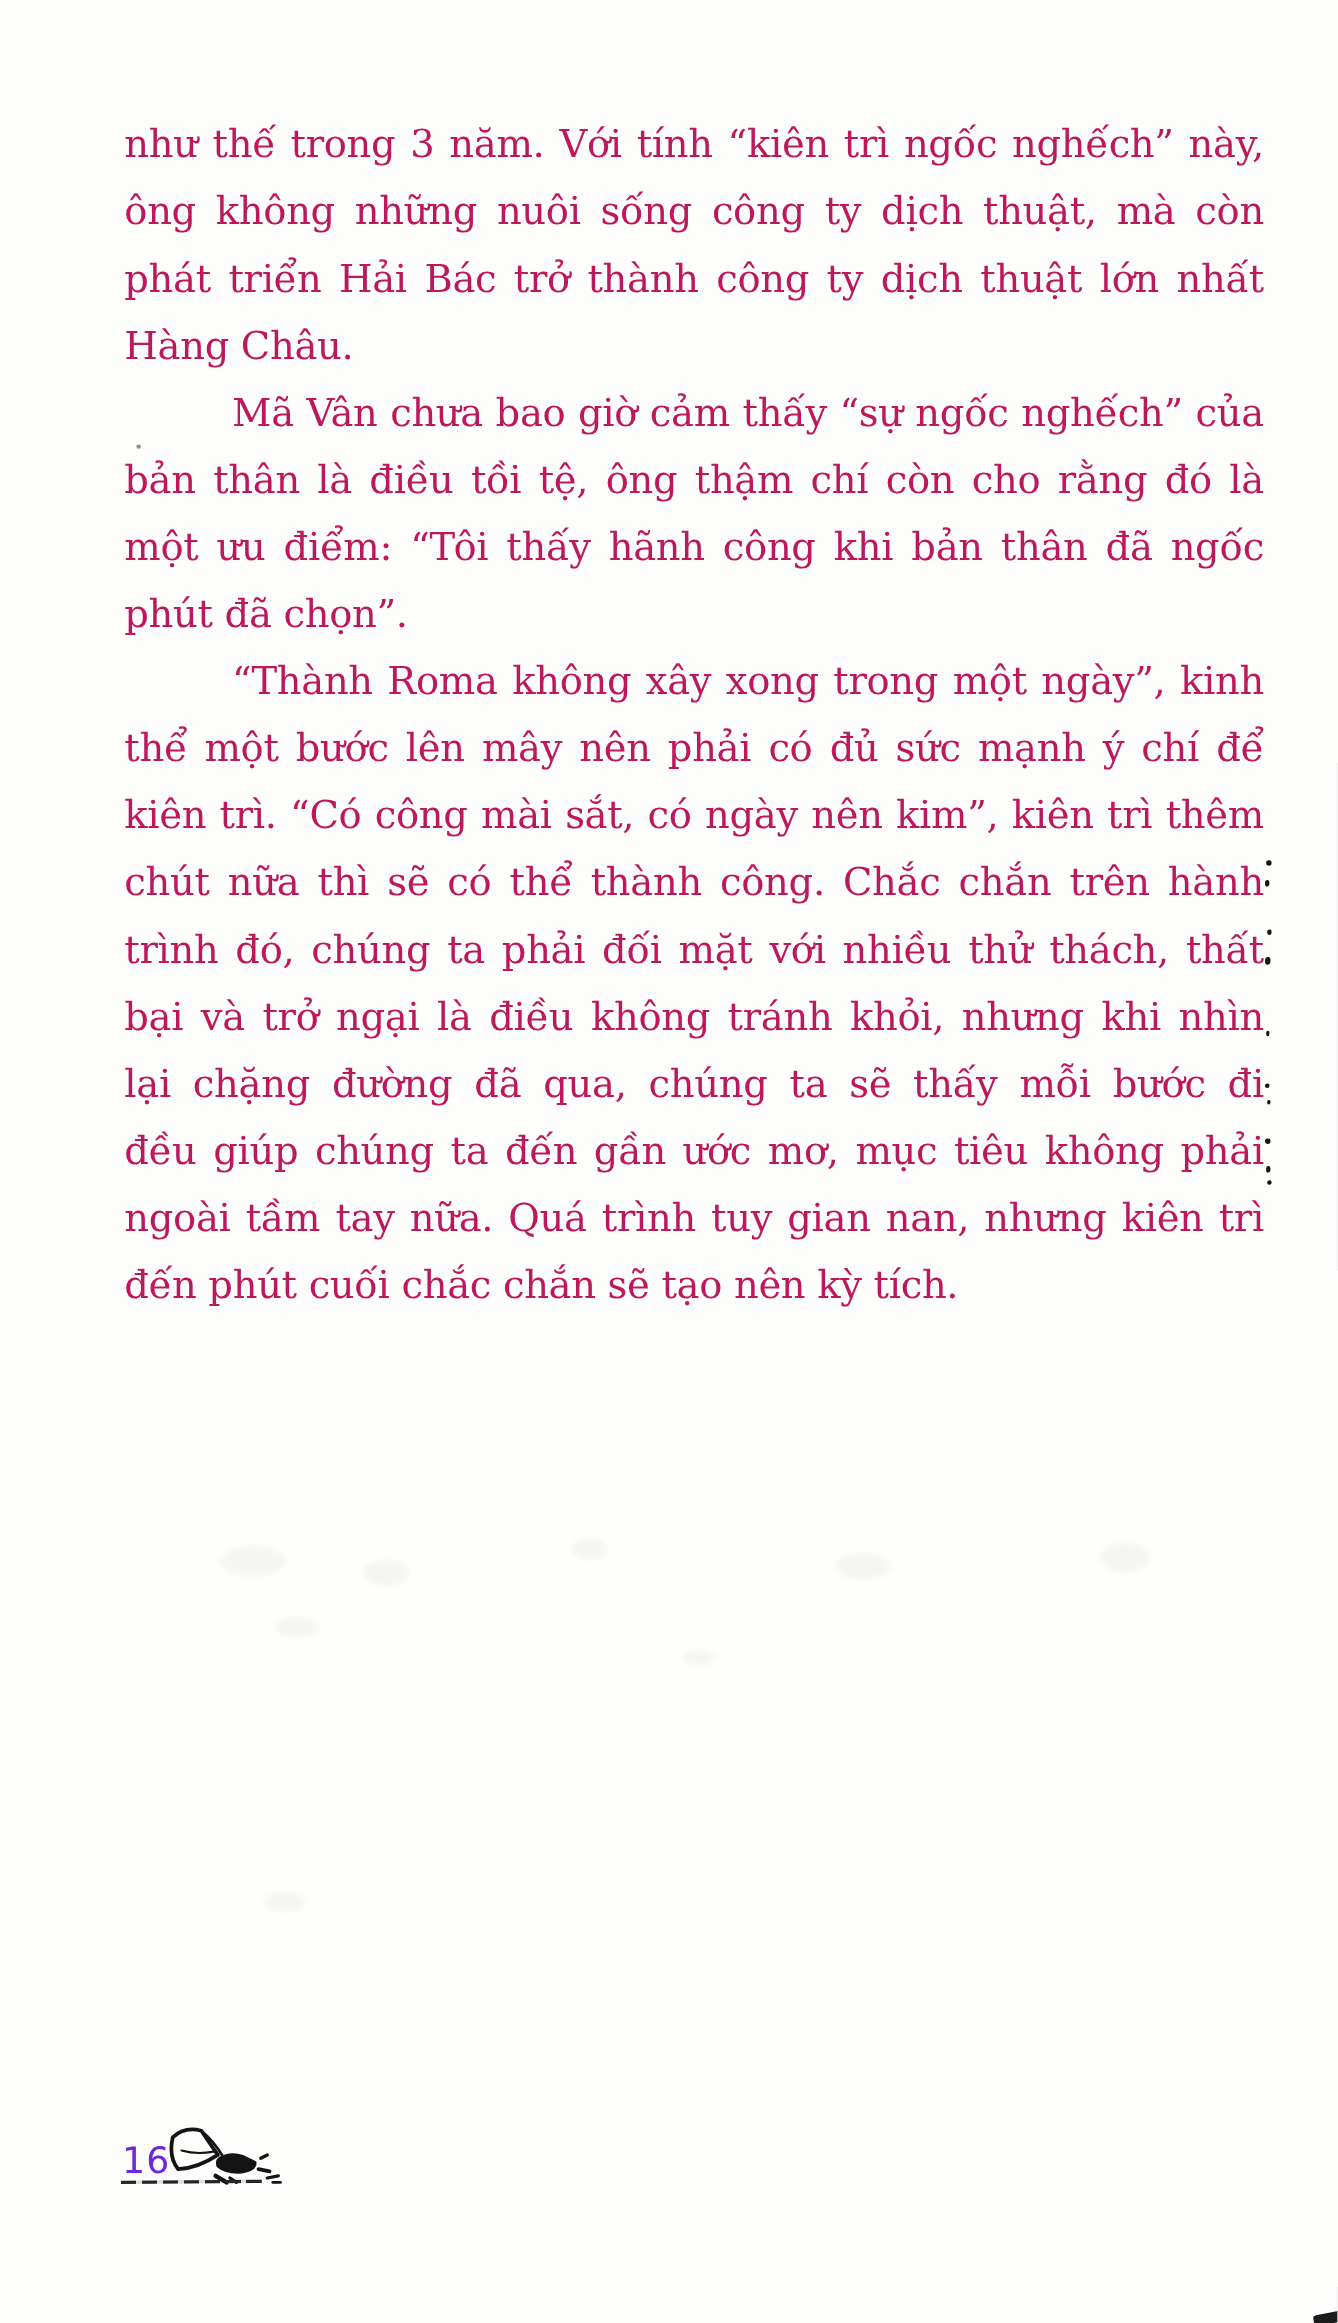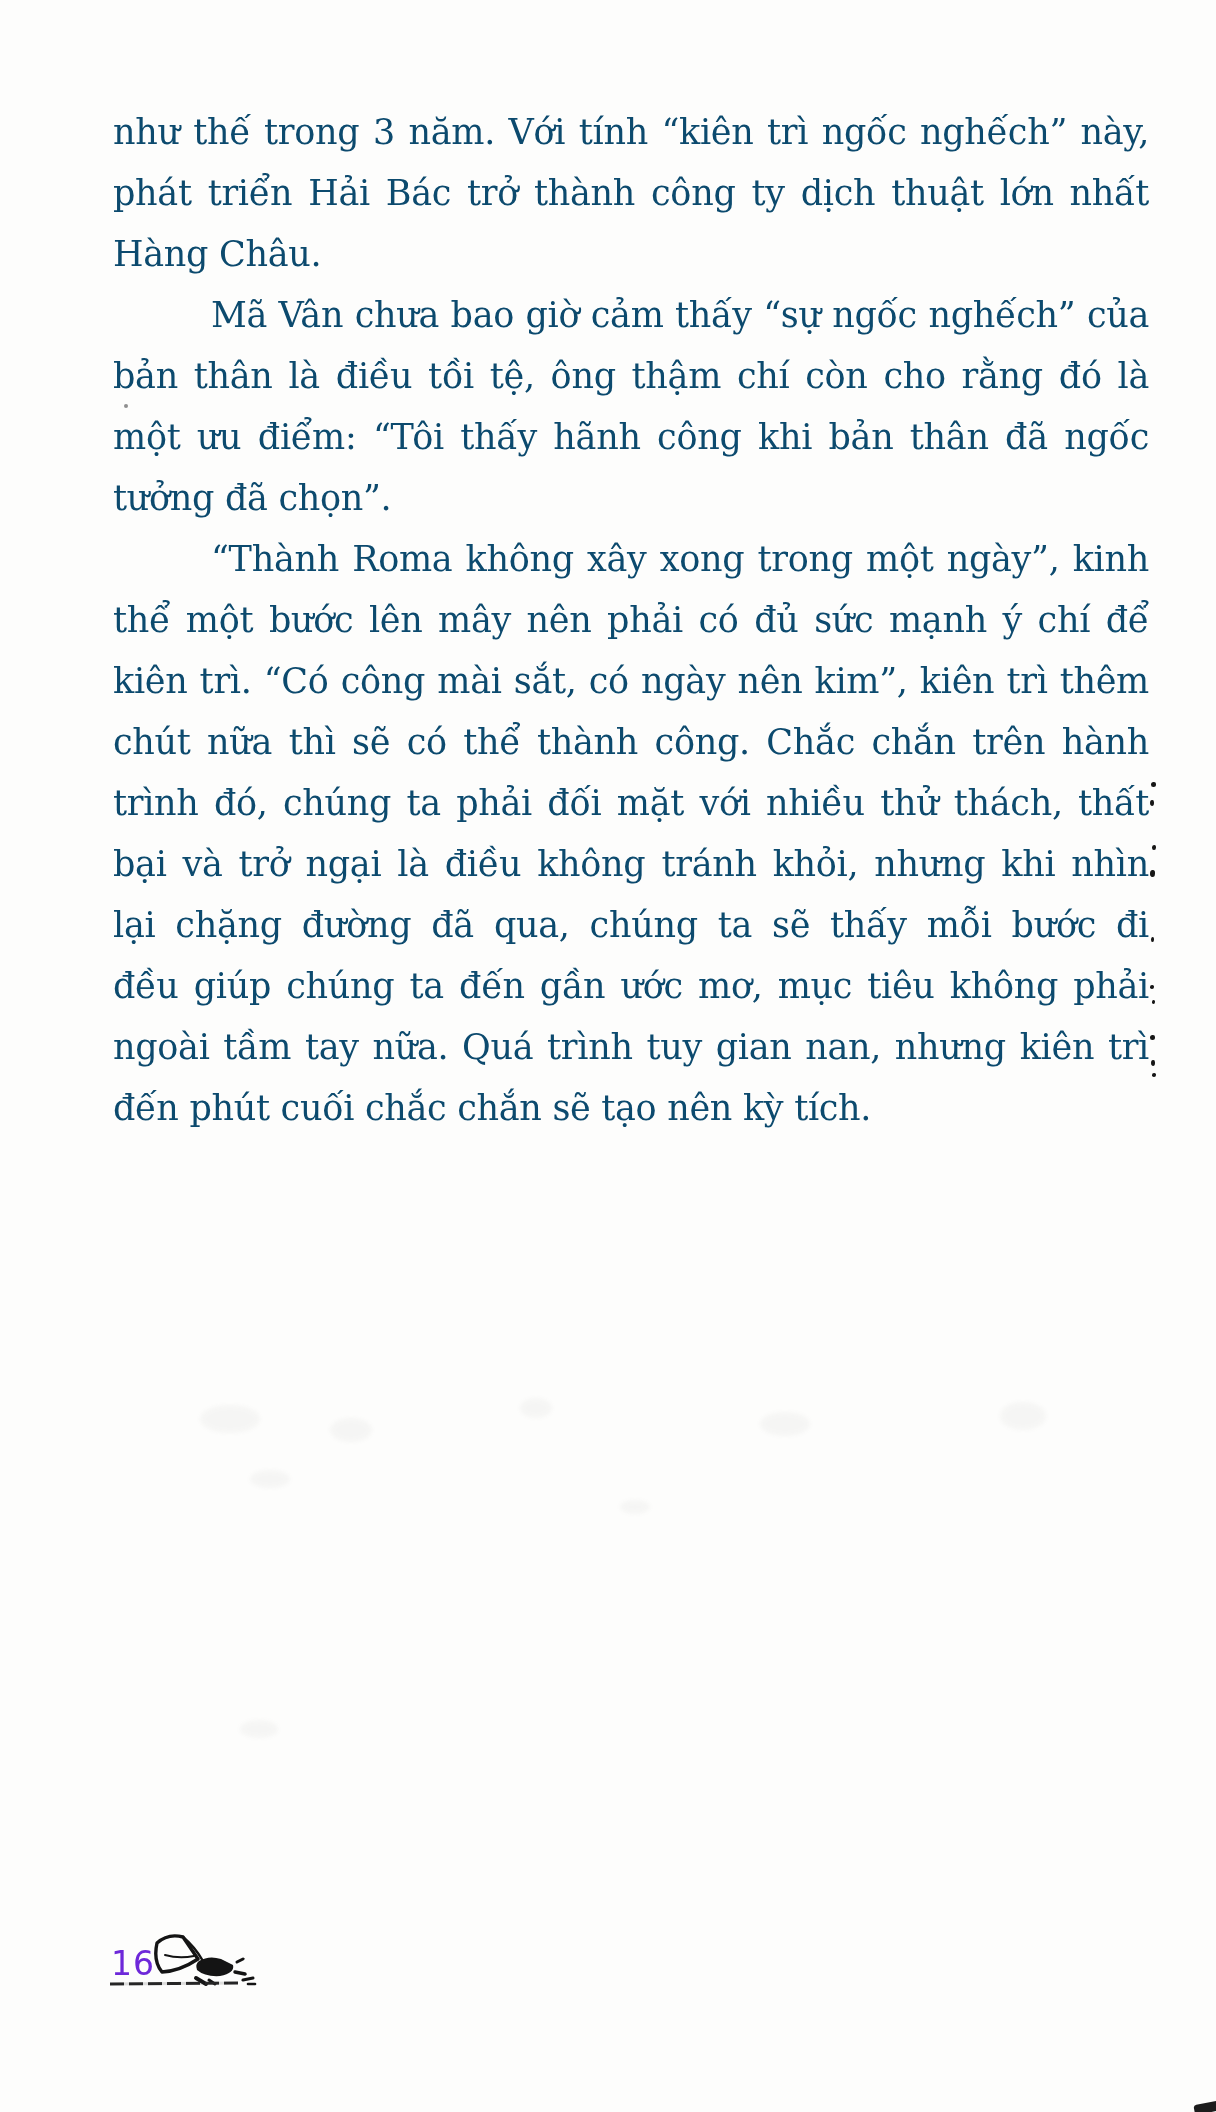--- a/index.html
+++ b/index.html
@@ -14,21 +14,21 @@
     margin: 0 auto;
     background: #fdfdfc;
     overflow: hidden;
     font-family: "DejaVu Serif", "Liberation Serif", serif;
   }
   .text-block {
     position: absolute;
     left: 113px;
     top: 102px;
     width: 1036px;
-    color: #0c4a6e;
+    color: #be185d;
     font-size: 35px;
     letter-spacing: -0.3px;
   }
   .line {
     height: 61px;
     line-height: 61px;
     overflow: hidden;
     text-align: justify;
     text-align-last: justify;
     white-space: nowrap;
@@ -105,26 +105,27 @@
     border-radius: 50%;
   }
 </style>
 </head>
 <body>
 
 <div class="page">
 
   <div class="text-block">
       <div class="line line-justify">như thế trong 3 năm. Với tính “kiên trì ngốc nghếch” này,</div>
+      <div class="line line-justify">ông không những nuôi sống công ty dịch thuật, mà còn</div>
       <div class="line line-justify">phát triển Hải Bác trở thành công ty dịch thuật lớn nhất</div>
       <div class="line line-end">Hàng Châu.</div>
       <div class="line line-justify line-indent">Mã Vân chưa bao giờ cảm thấy “sự ngốc nghếch” của</div>
       <div class="line line-justify">bản thân là điều tồi tệ, ông thậm chí còn cho rằng đó là</div>
       <div class="line line-justify">một ưu điểm: “Tôi thấy hãnh công khi bản thân đã ngốc</div>
-      <div class="line line-end">tưởng đã chọn”.</div>
+      <div class="line line-end">phút đã chọn”.</div>
       <div class="line line-justify line-indent">“Thành Roma không xây xong trong một ngày”, kinh</div>
       <div class="line line-justify">thể một bước lên mây nên phải có đủ sức mạnh ý chí để</div>
       <div class="line line-justify">kiên trì. “Có công mài sắt, có ngày nên kim”, kiên trì thêm</div>
       <div class="line line-justify">chút nữa thì sẽ có thể thành công. Chắc chắn trên hành</div>
       <div class="line line-justify">trình đó, chúng ta phải đối mặt với nhiều thử thách, thất</div>
       <div class="line line-justify">bại và trở ngại là điều không tránh khỏi, nhưng khi nhìn</div>
       <div class="line line-justify">lại chặng đường đã qua, chúng ta sẽ thấy mỗi bước đi</div>
       <div class="line line-justify">đều giúp chúng ta đến gần ước mơ, mục tiêu không phải</div>
       <div class="line line-justify">ngoài tầm tay nữa. Quá trình tuy gian nan, nhưng kiên trì</div>
       <div class="line line-end">đến phút cuối chắc chắn sẽ tạo nên kỳ tích.</div>

